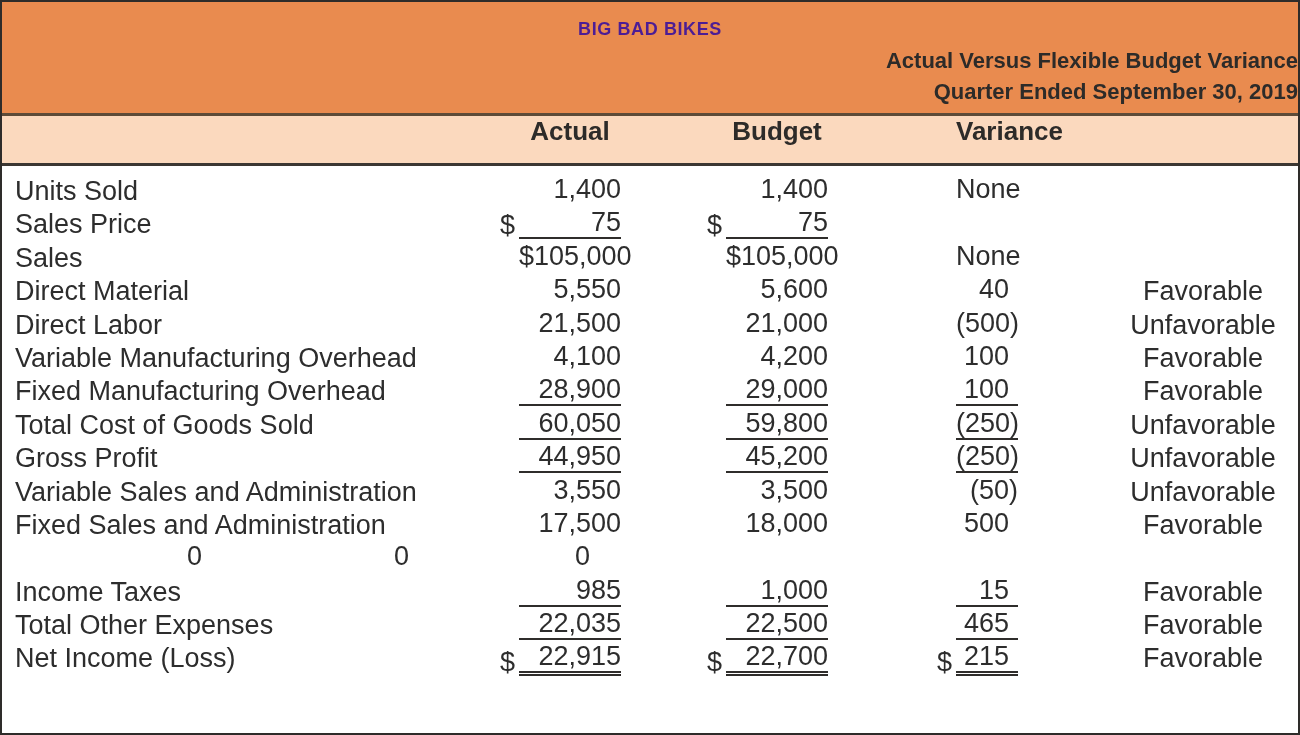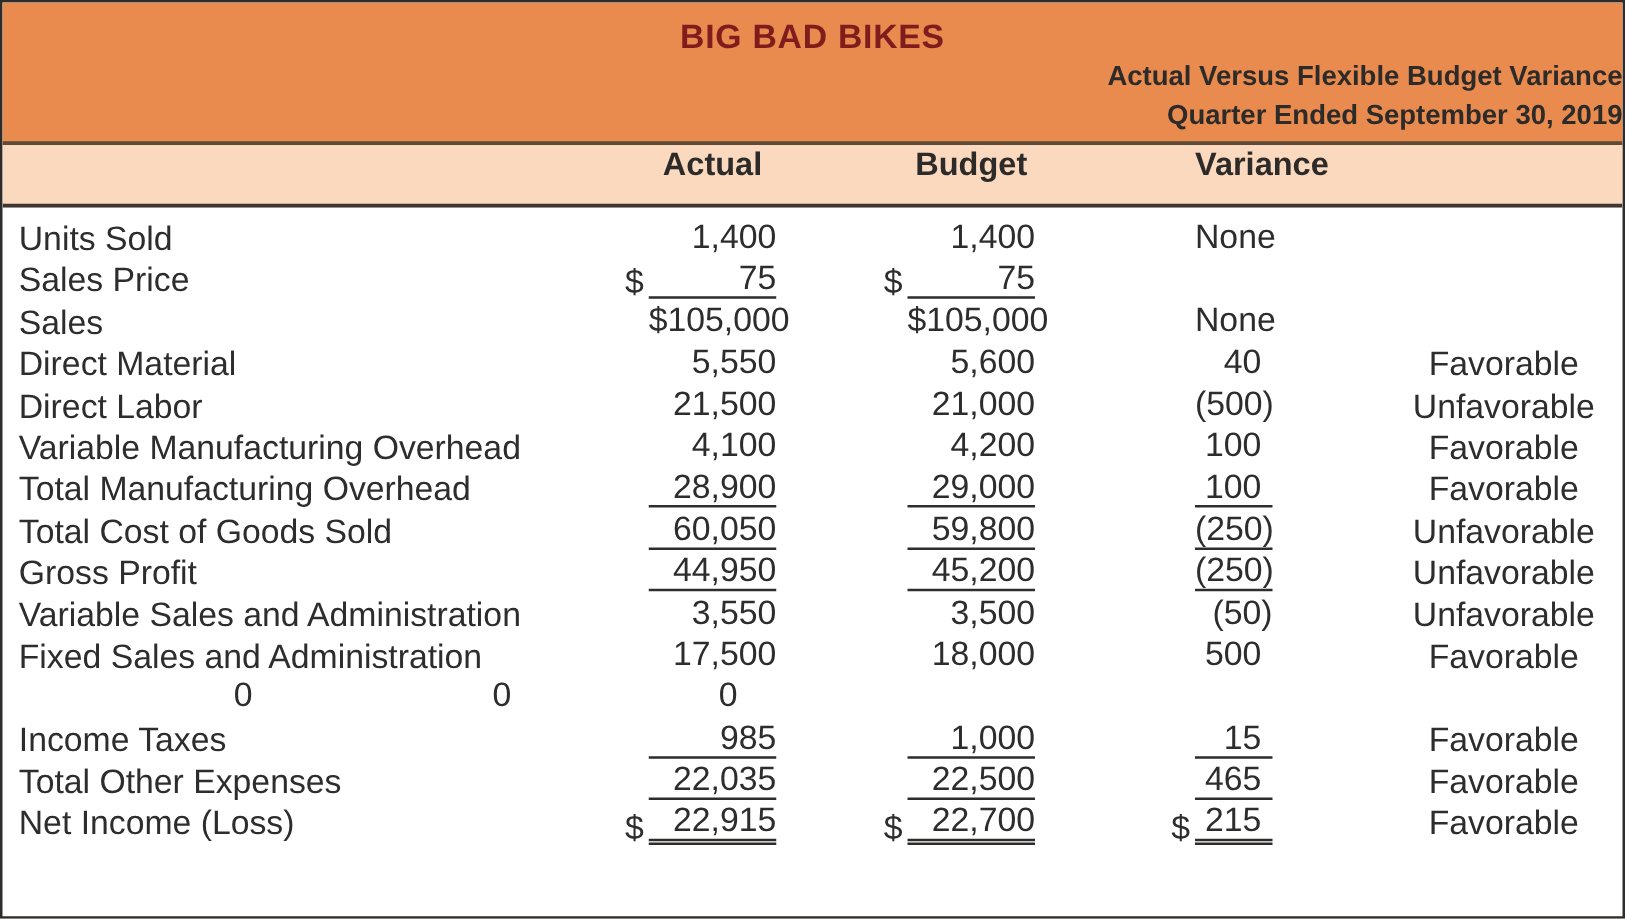--- a/index.html
+++ b/index.html
@@ -19,22 +19,22 @@
   
   .banner {
     box-sizing:border-box;
     height:114px;
     background:#E98B4F;
     border-bottom:3px solid #5d4b38;
     text-align:center;
     padding-top:11px;
   }
   .banner .company {
-    font-size:27px; font-weight:bold; letter-spacing:0.6px;
-    color:#7f1d1d; line-height:32px;
+    font-size:18px; font-weight:bold; letter-spacing:0.6px;
+    color:#4c1d95; line-height:32px;
   }
   .banner .subtitle {
     font-size:22px; font-weight:bold; color:#2d2b29; line-height:31px;text-align:right;
   }
   
   .colheads {
     box-sizing:border-box;
     height:50px;
     background:#FBD9BE;
     border-bottom:3px solid #3c3733;
@@ -181,21 +181,21 @@
         <div class="numcell c-budget">
           <div class="amt amt-wide">4,200</div>
         </div>
         <div class="numcell c-variance">
           <div class="amt amt-narrow pad-paren">100</div>
         </div>
         <div class="c-spacer"></div>
         <div class="c-status"><span class="status-text">Favorable</span></div>
       </div>
       <div class="row">
-        <div class="c-label"><span class="label-text">Total Manufacturing Overhead</span></div>
+        <div class="c-label"><span class="label-text">Fixed Manufacturing Overhead</span></div>
         <div class="numcell c-actual">
           <div class="amt amt-wide u-single">28,900</div>
         </div>
         <div class="numcell c-budget">
           <div class="amt amt-wide u-single">29,000</div>
         </div>
         <div class="numcell c-variance">
           <div class="amt amt-narrow u-single pad-paren">100</div>
         </div>
         <div class="c-spacer"></div>

